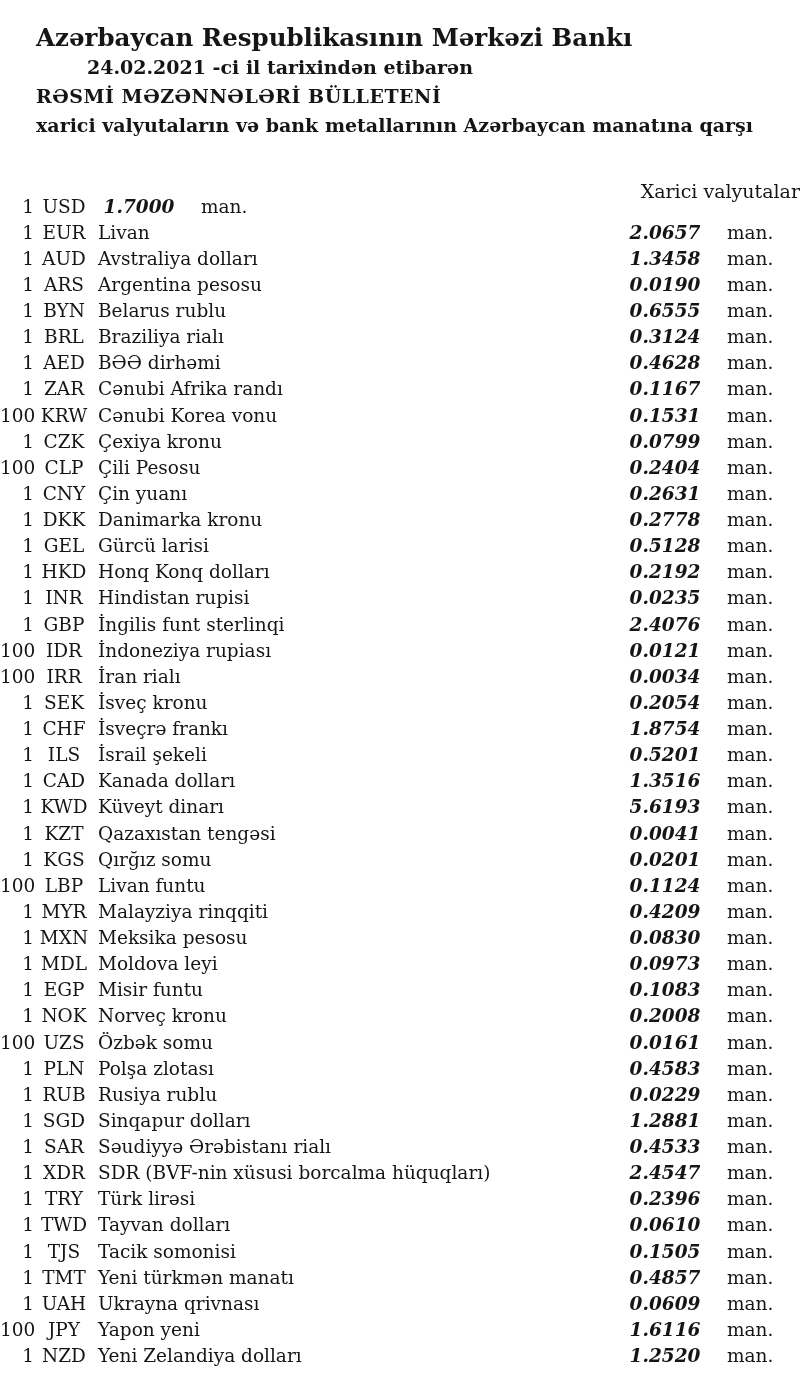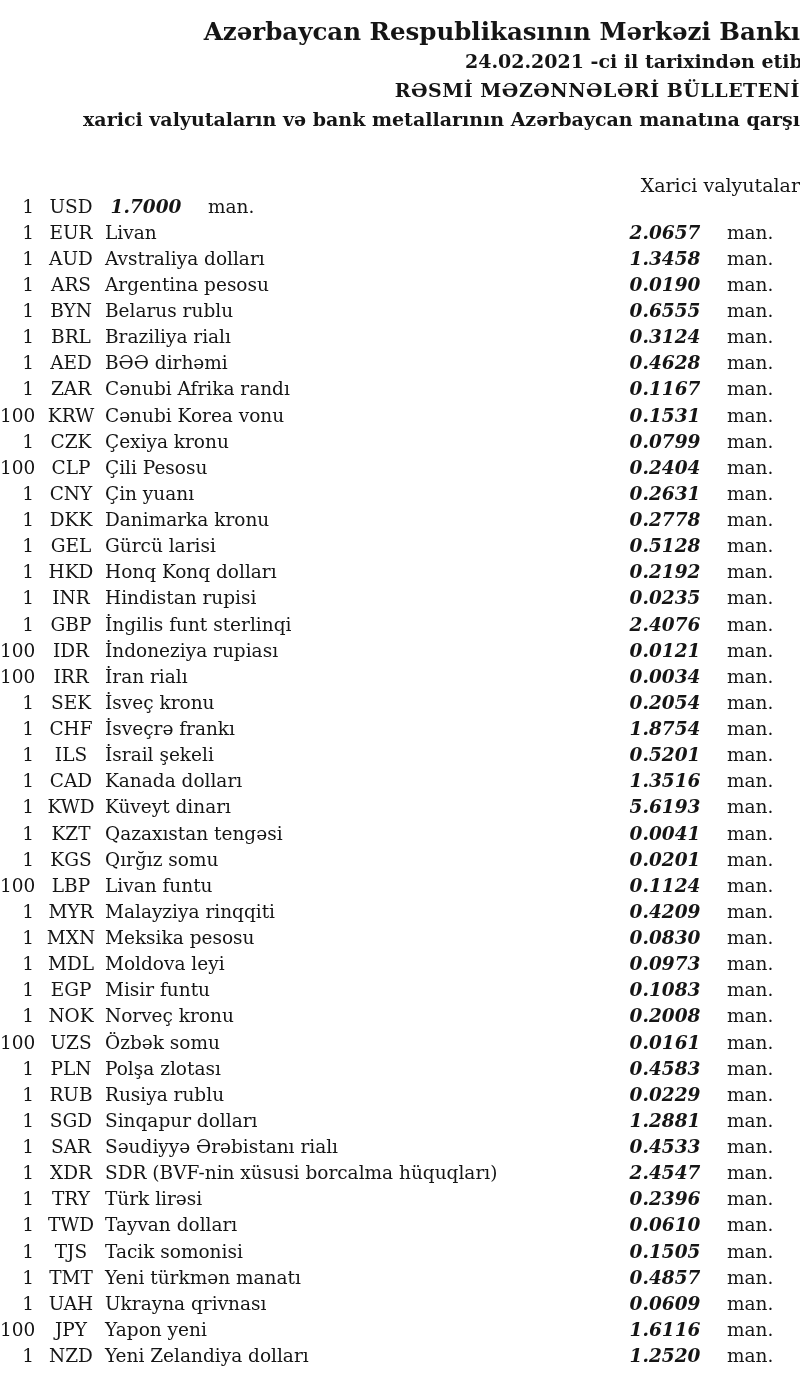--- a/index.html
+++ b/index.html
@@ -5,21 +5,21 @@
   html, body { margin: 0; padding: 0; }
   body {
     width: 800px; height: 1376px;
     background: #ffffff;
     color: #151515;
     font-family: "DejaVu Serif", "Liberation Serif", serif;
     overflow: hidden;
   }
   .page { position: relative; width: 800px; height: 1376px; }
 
-  header { padding-top: 17px; text-align: right; }
+  header { padding-top: 23px; text-align: left; }
   .bank-title {
     font-size: 24.5px; font-weight: bold; line-height: 30px;
     padding-left: 36px;
   }
   .sub {
     font-size: 19px; font-weight: bold; line-height: 29px;
     padding-left: 36px;
   }
   .date-line { position: relative; left: 51px; }
   .bulletin-title { letter-spacing: 0.5px; }
@@ -31,21 +31,21 @@
   }
 
   .rate-table { position: absolute; top: 193px; left: 0; right: 0; }
   .row {
     display: flex; align-items: center;
     height: 26.13px;
     font-size: 18.5px;
     padding-right: 30px;
   }
   .qty  { flex: none; width: 34px; text-align: right; }
-  .code { flex: none; width: 60px; margin-left: 7px; text-align: center; }
+  .code { flex: none; width: 60px; text-align: center; }
   .name { flex: 1; padding-left: 4px; white-space: nowrap; overflow: hidden; }
   .rate { flex: none; width: 90px; text-align: center; font-weight: bold; font-style: italic; }
   .unit { flex: none; width: 60px; padding-left: 17px; box-sizing: border-box; }
 </style>
 </head>
 <body>
 
 <div class="page">
   <header>
     <div class="bank-title">Azərbaycan Respublikasının Mərkəzi Bankı</div>

